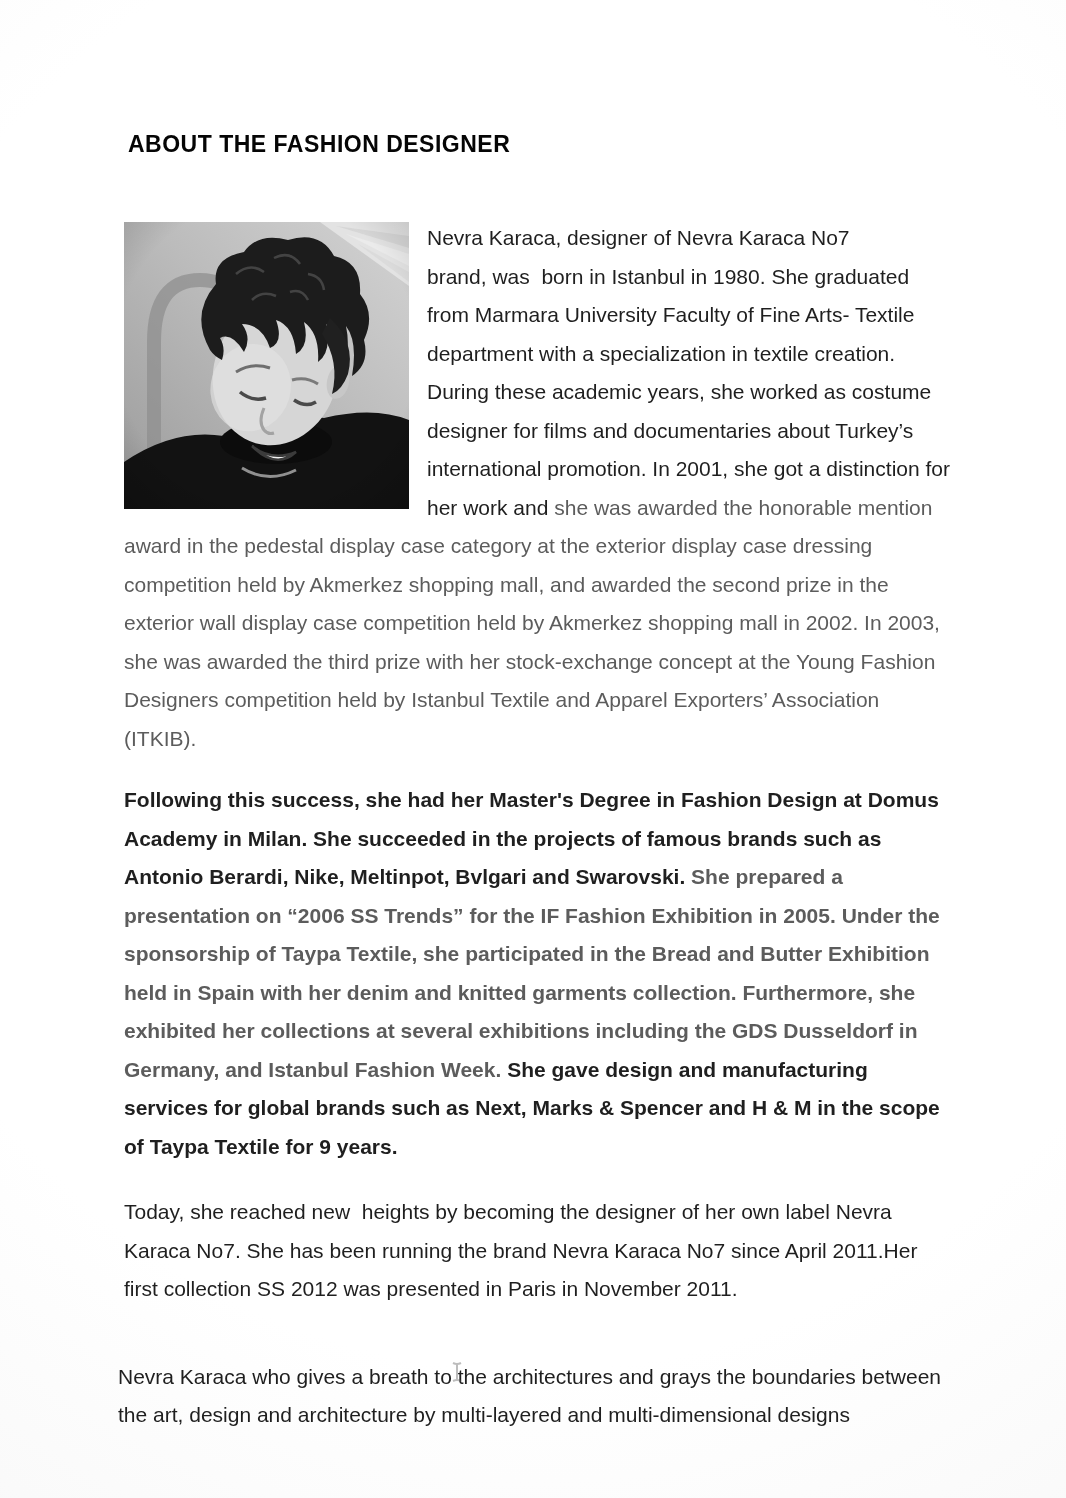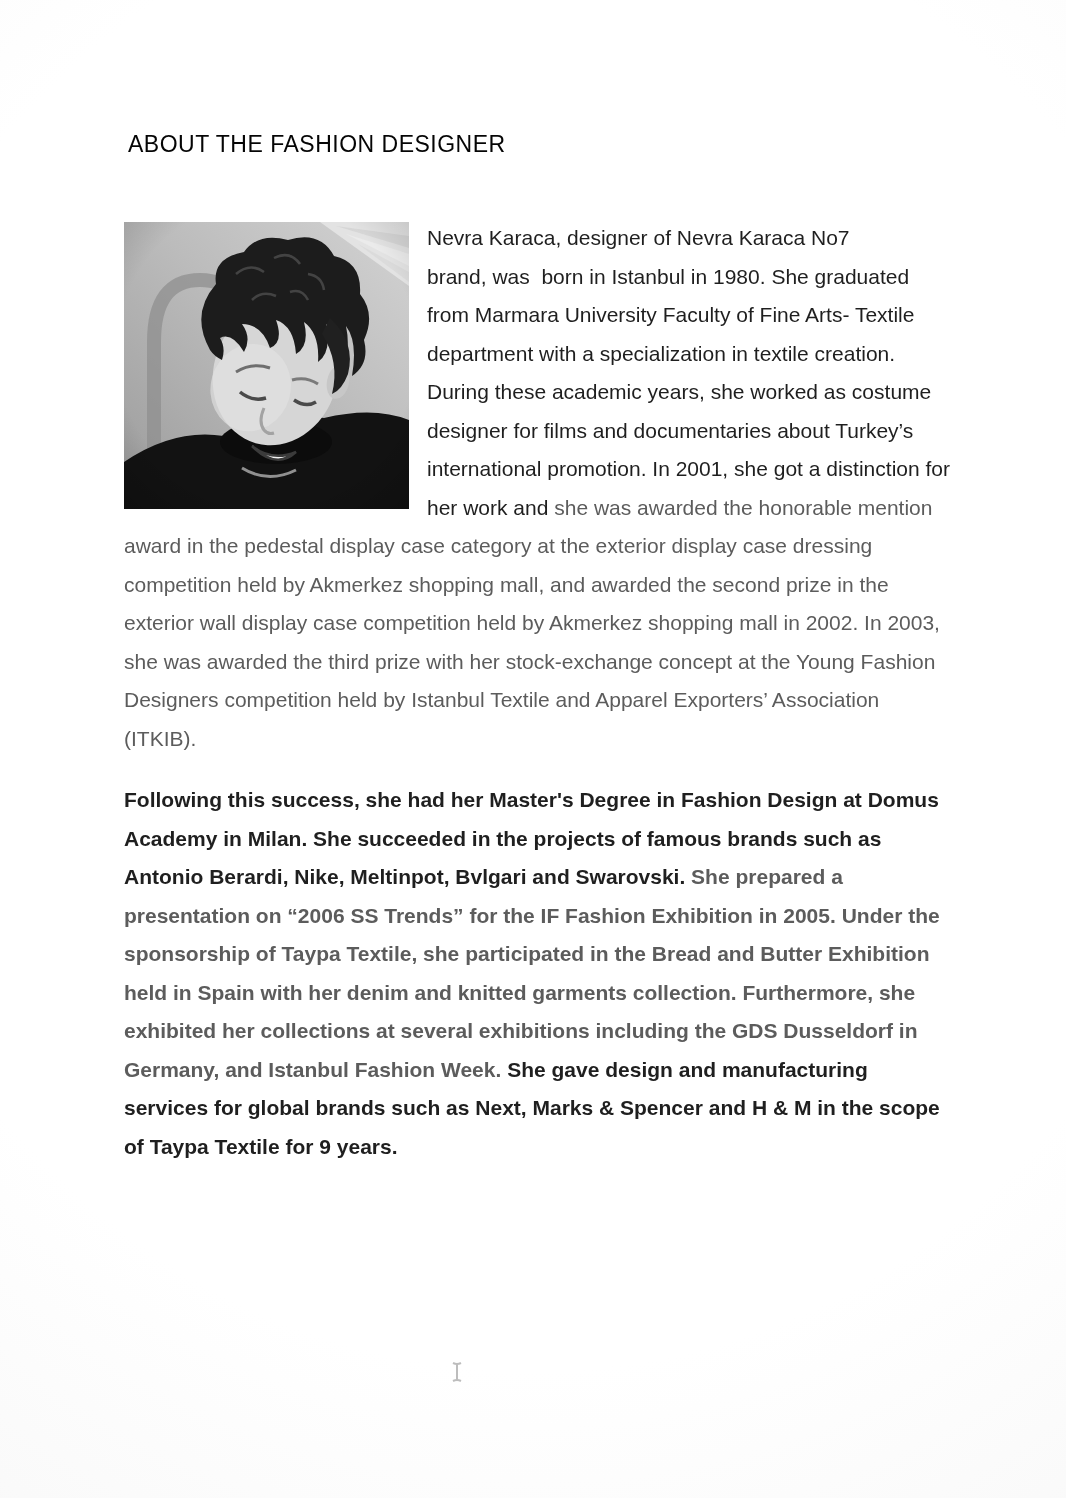--- a/index.html
+++ b/index.html
@@ -15,21 +15,21 @@
     margin: 0 auto;
     overflow: hidden;
     background: radial-gradient(120% 90% at 50% 42%, #ffffff 55%, #f4f4f4 100%);
   }
   .heading {
     position: absolute;
     left: 128px;
     top: 131px;
     margin: 0;
     font-size: 23px;
-    font-weight: 400;
+    font-weight: 700;
     letter-spacing: 0.5px;
     color: #050505;
   }
   .content {
     padding: 219px 94px 0 124px; 
   }
   .photo {
     float: left;
     width: 285px;
     height: 287px;
@@ -128,20 +128,22 @@
           <path d="M118 246 q26 16 54 2" stroke="#b0b0b0" stroke-width="3" fill="none" opacity="0.8"></path>
         </g>
 
         <rect width="285" height="287" fill="url(#vg)"></rect>
       </svg>
     </figure>
 
     <p class="para p1"><span style="color: rgb(31, 31, 31);">Nevra Karaca, designer of Nevra Karaca No7
 brand, was  born in Istanbul in 1980. She graduated from Marmara University Faculty of Fine Arts- Textile department with a specialization in textile creation. During these academic years, she worked as costume designer for films and documentaries about Turkey’s international promotion. In 2001, she got a distinction for her work and </span><span style="color: rgb(92, 92, 92);">she was awarded the honorable mention award in the pedestal display case category at the exterior display case dressing competition held by Akmerkez shopping mall, and awarded the second prize in the exterior wall display case competition held by Akmerkez shopping mall in 2002. In 2003, she was awarded the third prize with her stock-exchange concept at the Young Fashion Designers competition held by Istanbul Textile and Apparel Exporters’ Association (ITKIB).</span></p>
     <p class="para p2"><span style="color: rgb(31, 31, 31);">Following this success, she had her Master's Degree in Fashion Design at Domus Academy in Milan. She succeeded in the projects of famous brands such as Antonio Berardi, Nike, Meltinpot, Bvlgari and Swarovski. </span><span style="color: rgb(92, 92, 92);">She prepared a presentation on “2006 SS Trends” for the IF Fashion Exhibition in 2005. Under the sponsorship of Taypa Textile, she participated in the Bread and Butter Exhibition held in Spain with her denim and knitted garments collection. Furthermore, she exhibited her collections at several exhibitions including the GDS Dusseldorf in Germany, and Istanbul Fashion Week. </span><span style="color: rgb(31, 31, 31);">She gave design and manufacturing services for global brands such as Next, Marks &amp; Spencer and H &amp; M in the scope of Taypa Textile for 9 years.</span></p>
+    <p class="para p3"><span style="color: rgb(31, 31, 31);">Today, she reached new  heights by becoming the designer of her own label Nevra Karaca No7. She has been running the brand Nevra Karaca No7 since April 2011.Her first collection SS 2012 was presented in Paris in November 2011.</span></p>
+    <p class="para p4"><span style="color: rgb(31, 31, 31);">Nevra Karaca who gives a breath to the architectures and grays the boundaries between the art, design and architecture by multi-layered and multi-dimensional designs</span></p>
 
   </section>
 
   <div class="text-cursor">
     <svg width="12" height="22" viewBox="0 0 12 22">
       <g stroke="#555555" stroke-width="2" fill="none">
         <path d="M2 2 Q6 4 10 2"></path>
         <path d="M6 3 V19"></path>
         <path d="M2 20 Q6 18 10 20"></path>
       </g>

